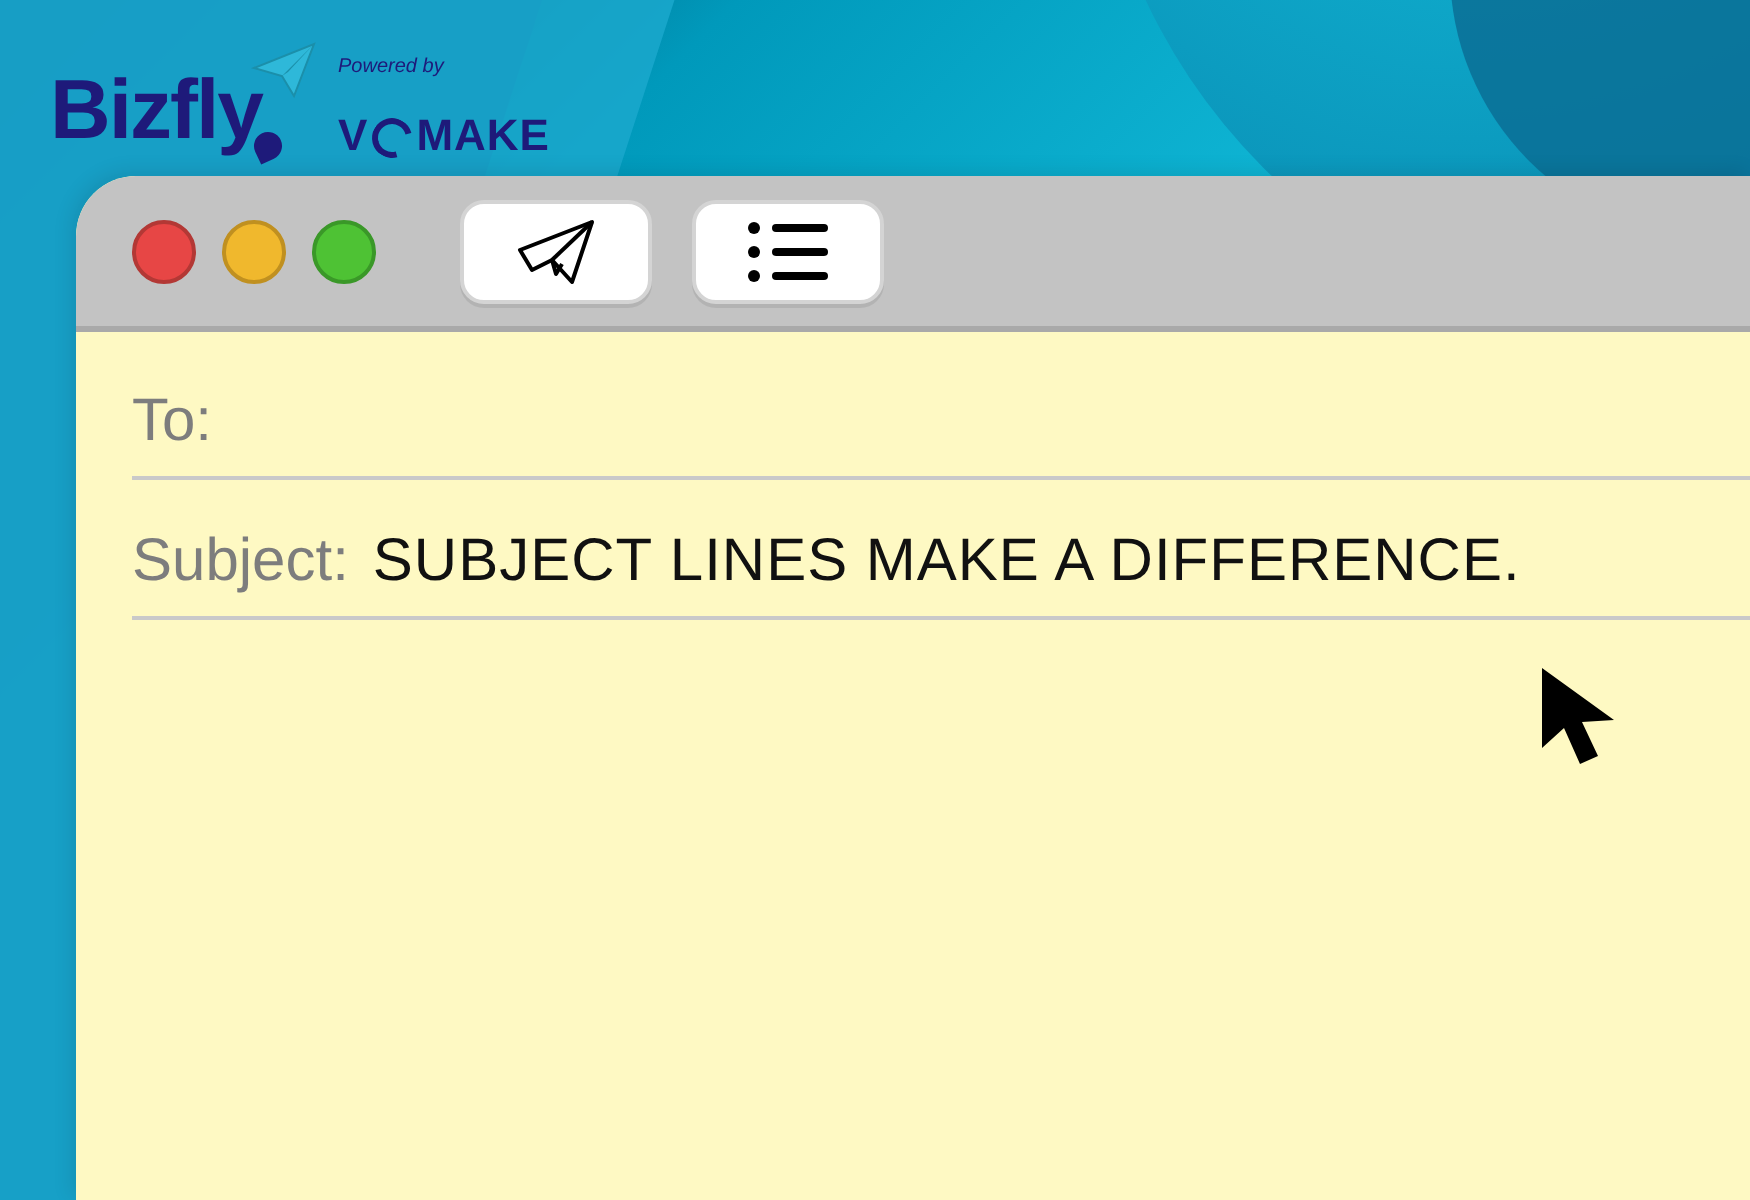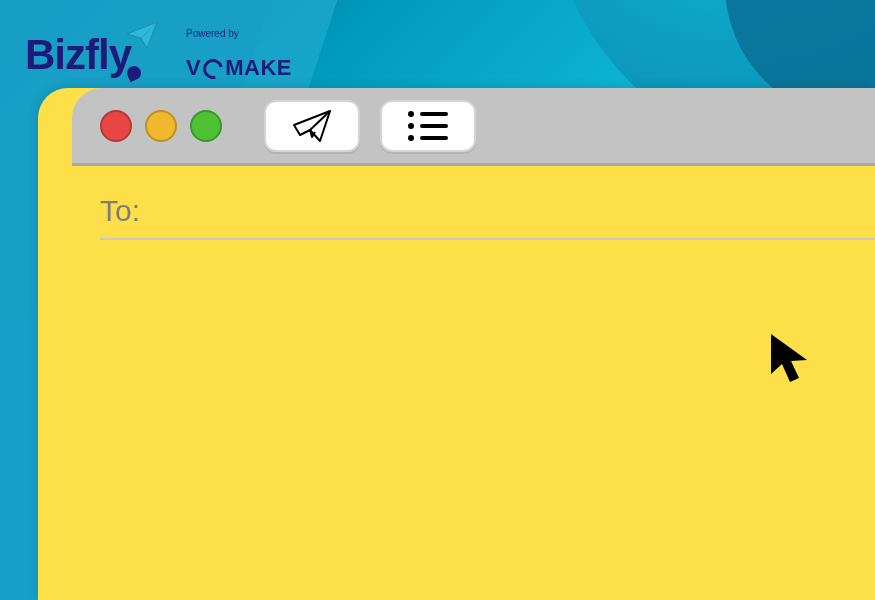--- a/index.html
+++ b/index.html
@@ -56,21 +56,21 @@
       right: -120px;
       top: -150px;
       opacity: 0.85;
     }
     .logo-area {
       position: absolute;
       left: 25px;
       top: 28px;
       display: flex;
       align-items: center;
-      gap: 27px;
+      gap: 10px;
       z-index: 5;
     }
     .bizfly-logo {
       font-weight: 900;
       font-size: 42px;
       color: #1e1a7a;
       letter-spacing: -1px;
       position: relative;
       line-height: 1;
     }
@@ -88,20 +88,21 @@
       position: absolute;
       right: -28px;
       top: -14px;
     }
     .powered {
       margin-left: 28px;
       color: #1e1a7a;
     }
     .powered-label {
       font-size: 10px;
+      font-style: italic;
       margin-bottom: 16px;
     }
     .vccorp {
       font-weight: 900;
       font-size: 22px;
       letter-spacing: 0.5px;
       display: flex;
       align-items: center;
       gap: 2px;
     }
@@ -116,25 +117,24 @@
       position: relative;
       top: 1px;
     }
 
     .window {
       position: absolute;
       left: 38px;
       top: 88px;
       right: 0;
       bottom: 0;
-      background: #fde047;
+      background: #fef9c3;
       border-top-left-radius: 30px;
       box-shadow: -2px -2px 10px rgba(0,0,0,0.1);
       overflow: hidden;
-      padding-left: 34px;
     }
     .titlebar {
       height: 78px;
       background: #c3c3c3;
       border-top-left-radius: 30px;
       border-bottom: 3px solid #a9a9a9;
       display: flex;
       align-items: center;
       padding-left: 28px;
       gap: 20px;
@@ -270,18 +270,22 @@
           </div>
       </div>
     </div>
   </div>
 
   <div class="compose">
     <div class="field-row">
       <span class="field-label">To:</span>
       <span class="field-value"></span>
     </div>
+    <div class="field-row subject-row">
+      <span class="field-label">Subject:</span>
+      <span class="field-value">SUBJECT LINES MAKE A DIFFERENCE.</span>
+    </div>
   </div>
 </div>
 
 <svg class="cursor" width="56" height="60" viewBox="0 0 56 60">
   <path d="M6 4 L6 44 L17 34 L25 52 L34 48 L26 31 L42 30 Z" fill="#000"></path>
 </svg>
 
 </body></html>

